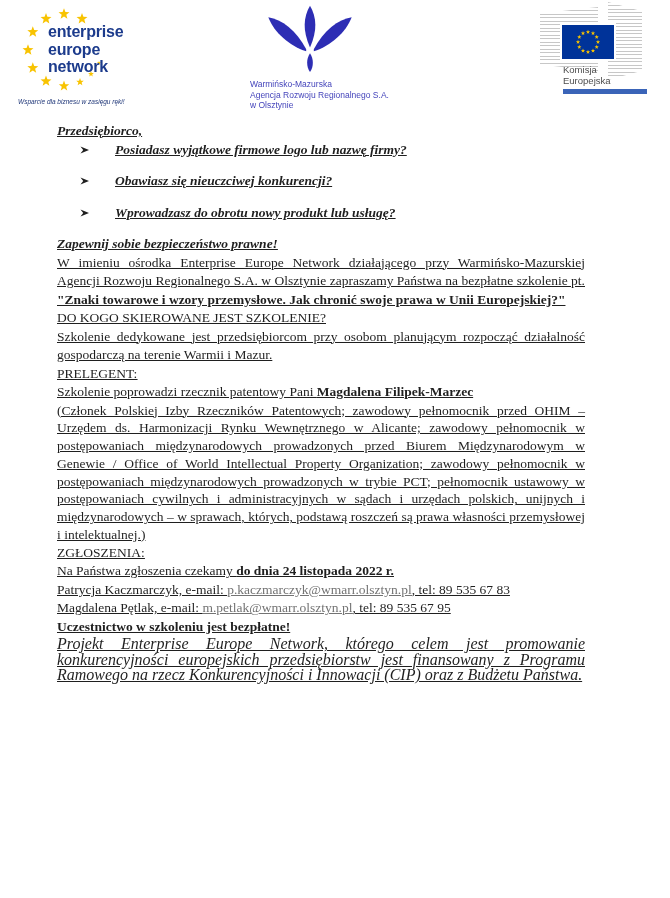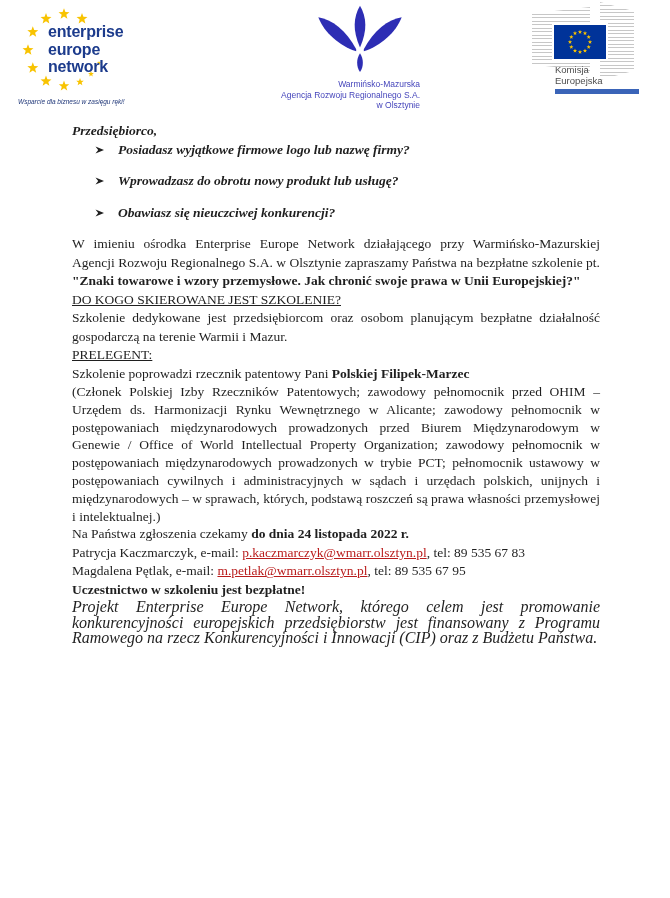--- a/index.html
+++ b/index.html
@@ -9,52 +9,52 @@
   
   .header{position:absolute;top:0;left:0;width:670px;height:118px;}
 
   .logo-een{position:absolute;left:14px;top:6px;width:128px;height:100px;}
   .een-stars{position:absolute;left:0;top:0;}
   .een-text{position:absolute;left:34px;top:17px;font-family:"Liberation Sans",sans-serif;
             font-weight:bold;font-size:16px;line-height:17.5px;color:#1c3b8c;letter-spacing:-0.2px;}
   .een-tagline{position:absolute;left:4px;top:92px;width:128px;font-family:"Liberation Sans",sans-serif;
             font-style:italic;font-size:6.5px;color:#22397a;}
 
-  .logo-wmarr{position:absolute;left:50%;transform:translateX(-50%);top:2px;width:170px;text-align:right;}
+  .logo-wmarr{position:absolute;left:50%;transform:translateX(-50%);top:2px;width:170px;text-align:left;}
   .wmarr-text{font-family:"Liberation Sans",sans-serif;font-size:8.5px;line-height:10.5px;color:#4545bb;margin-top:1px;}
 
-  .logo-ec{position:absolute;right:14px;top:2px;width:124px;height:100px;font-family:"Liberation Sans",sans-serif;}
+  .logo-ec{position:absolute;right:6px;top:2px;width:124px;height:100px;font-family:"Liberation Sans",sans-serif;}
   .ec-stripes-left{position:absolute;left:0;top:5px;width:58px;height:64px;
       background:repeating-linear-gradient(to bottom,#c7c7c7 0 1px,#ffffff 1px 3.5px);
       clip-path:polygon(0 10%,100% 0,100% 100%,0 90%);}
   .ec-stripes-right{position:absolute;left:68px;top:0;width:34px;height:78px;
       background:repeating-linear-gradient(to bottom,#c7c7c7 0 1px,#ffffff 1px 3.5px);
       clip-path:polygon(0 0,100% 12%,100% 88%,0 100%);}
   .ec-flag{position:absolute;left:22px;top:23px;width:52px;height:34px;background:#003399;
       box-shadow:0 0 0 2px #ffffff;}
   .ec-label{position:absolute;left:23px;top:62px;font-size:9.5px;line-height:11px;color:#4d4d4d;}
   .ec-bar{position:absolute;left:23px;top:87px;width:84px;height:5px;background:#3a64b8;}
 
   
-  .content{position:absolute;left:72px;top:122px;width:528px;font-size:13.5px;line-height:18.5px;
-           text-align:justify;}
+  .content{position:absolute;left:57px;top:122px;width:528px;font-size:13.5px;line-height:18.5px;
+           text-align:justify;text-decoration:underline;}
   .content p{margin:0;}
-  .bi{font-weight:bold;font-style:italic;}
+  .bi{font-weight:bold;font-style:italic;margin-left:12px;}
   .salutation{margin:0 0 19px 0;}
   .bullet-item{display:flex;gap:13px;padding-left:23px;margin:0 0 13px 0;align-items:flex-start;}
   .bullet-item .arrow{flex:0 0 auto;margin-top:4px;}
   .assurance{margin:2px 0 11px 0;}
   .para{margin:0 0 9px 0;}
   .para-lg{margin:0 0 11px 0;}
   .heading{text-decoration:underline;margin:0 0 9px 0;}
   .heading3{text-decoration:underline;margin:0 0 10px 0;}
   .deadline{margin:0 0 10px 0;}
   .bio{line-height:17.8px;margin:0 0 7px 0;}
   .contacts{text-align:left;margin:0 0 10px 0;}
-  .contacts a{color:#b91c1c;text-decoration:underline;}
+  .contacts a{color:#737373;text-decoration:underline;}
   .free-notice{font-weight:bold;margin:0 0 9px 0;}
   .footer-note{font-style:italic;font-size:16px;line-height:15.5px;margin:0;}
 </style>
 </head>
 <body>
 
 <div class="page">
 
   <svg width="0" height="0" style="position:absolute" aria-hidden="true">
     <defs>
@@ -140,41 +140,43 @@
     <div class="bullet-item">
       <svg class="arrow" width="10" height="10" viewBox="0 0 10 10">
           <polygon points="0.5,1.5 9,5 0.5,8.5 3.2,5" fill="#1f1f1f"></polygon>
         </svg>
       <span class="bi">Posiadasz wyjątkowe firmowe logo lub nazwę firmy?</span>
     </div>
     <div class="bullet-item">
       <svg class="arrow" width="10" height="10" viewBox="0 0 10 10">
           <polygon points="0.5,1.5 9,5 0.5,8.5 3.2,5" fill="#1f1f1f"></polygon>
         </svg>
-      <span class="bi">Wprowadzasz do obrotu nowy produkt lub usługę?</span>
+      <span class="bi">Obawiasz się nieuczciwej konkurencji?</span>
     </div>
     <div class="bullet-item">
       <svg class="arrow" width="10" height="10" viewBox="0 0 10 10">
           <polygon points="0.5,1.5 9,5 0.5,8.5 3.2,5" fill="#1f1f1f"></polygon>
         </svg>
-      <span class="bi">Obawiasz się nieuczciwej konkurencji?</span>
+      <span class="bi">Wprowadzasz do obrotu nowy produkt lub usługę?</span>
     </div>
 
+    <p class="assurance bi">Zapewnij sobie bezpieczeństwo prawne!</p>
 
     <p class="para"><span>W imieniu ośrodka Enterprise Europe Network działającego przy Warmińsko-Mazurskiej Agencji Rozwoju Regionalnego S.A. w Olsztynie zapraszamy Państwa na bezpłatne szkolenie pt. </span><strong>"Znaki towarowe i wzory przemysłowe. Jak chronić swoje prawa w Unii Europejskiej?"</strong></p>
 
 
     <p class="heading">DO KOGO SKIEROWANE JEST SZKOLENIE?</p>
-    <p class="para-lg">Szkolenie dedykowane jest przedsiębiorcom oraz osobom planującym bezpłatne działalność gospodarczą na terenie Warmii i Mazur.</p>
+    <p class="para-lg">Szkolenie dedykowane jest przedsiębiorcom przy osobom planującym rozpocząć działalność gospodarczą na terenie Warmii i Mazur.</p>
 
     <p class="heading">PRELEGENT:</p>
-    <p class="para"><span>Szkolenie poprowadzi rzecznik patentowy Pani </span><strong>Polskiej Filipek-Marzec</strong></p>
+    <p class="para"><span>Szkolenie poprowadzi rzecznik patentowy Pani </span><strong>Magdalena Filipek-Marzec</strong></p>
 
     <p class="bio">(Członek Polskiej Izby Rzeczników Patentowych; zawodowy pełnomocnik przed OHIM – Urzędem ds. Harmonizacji Rynku Wewnętrznego w Alicante; zawodowy pełnomocnik w postępowaniach międzynarodowych prowadzonych przed Biurem Międzynarodowym w Genewie / Office of World Intellectual Property Organization; zawodowy pełnomocnik w postępowaniach międzynarodowych prowadzonych w trybie PCT; pełnomocnik ustawowy w postępowaniach cywilnych i administracyjnych w sądach i urzędach polskich, unijnych i międzynarodowych – w sprawach, których, podstawą roszczeń są prawa własności przemysłowej i intelektualnej.)</p>
 
+    <p class="heading3">ZGŁOSZENIA:</p>
     <p class="deadline"><span>Na Państwa zgłoszenia czekamy </span><strong>do dnia 24 listopada 2022 r.</strong></p>
 
 
     <p class="contacts">
       <span><span>Patrycja Kaczmarczyk, e-mail: </span><a href="#">p.kaczmarczyk@wmarr.olsztyn.pl</a><span>, tel: 89 535 67 83</span></span><br>
       <span><span>Magdalena Pętlak, e-mail: </span><a href="#">m.petlak@wmarr.olsztyn.pl</a><span>, tel: 89 535 67 95</span></span>
     </p>
 
     <p class="free-notice">Uczestnictwo w szkoleniu jest bezpłatne!</p>
 

